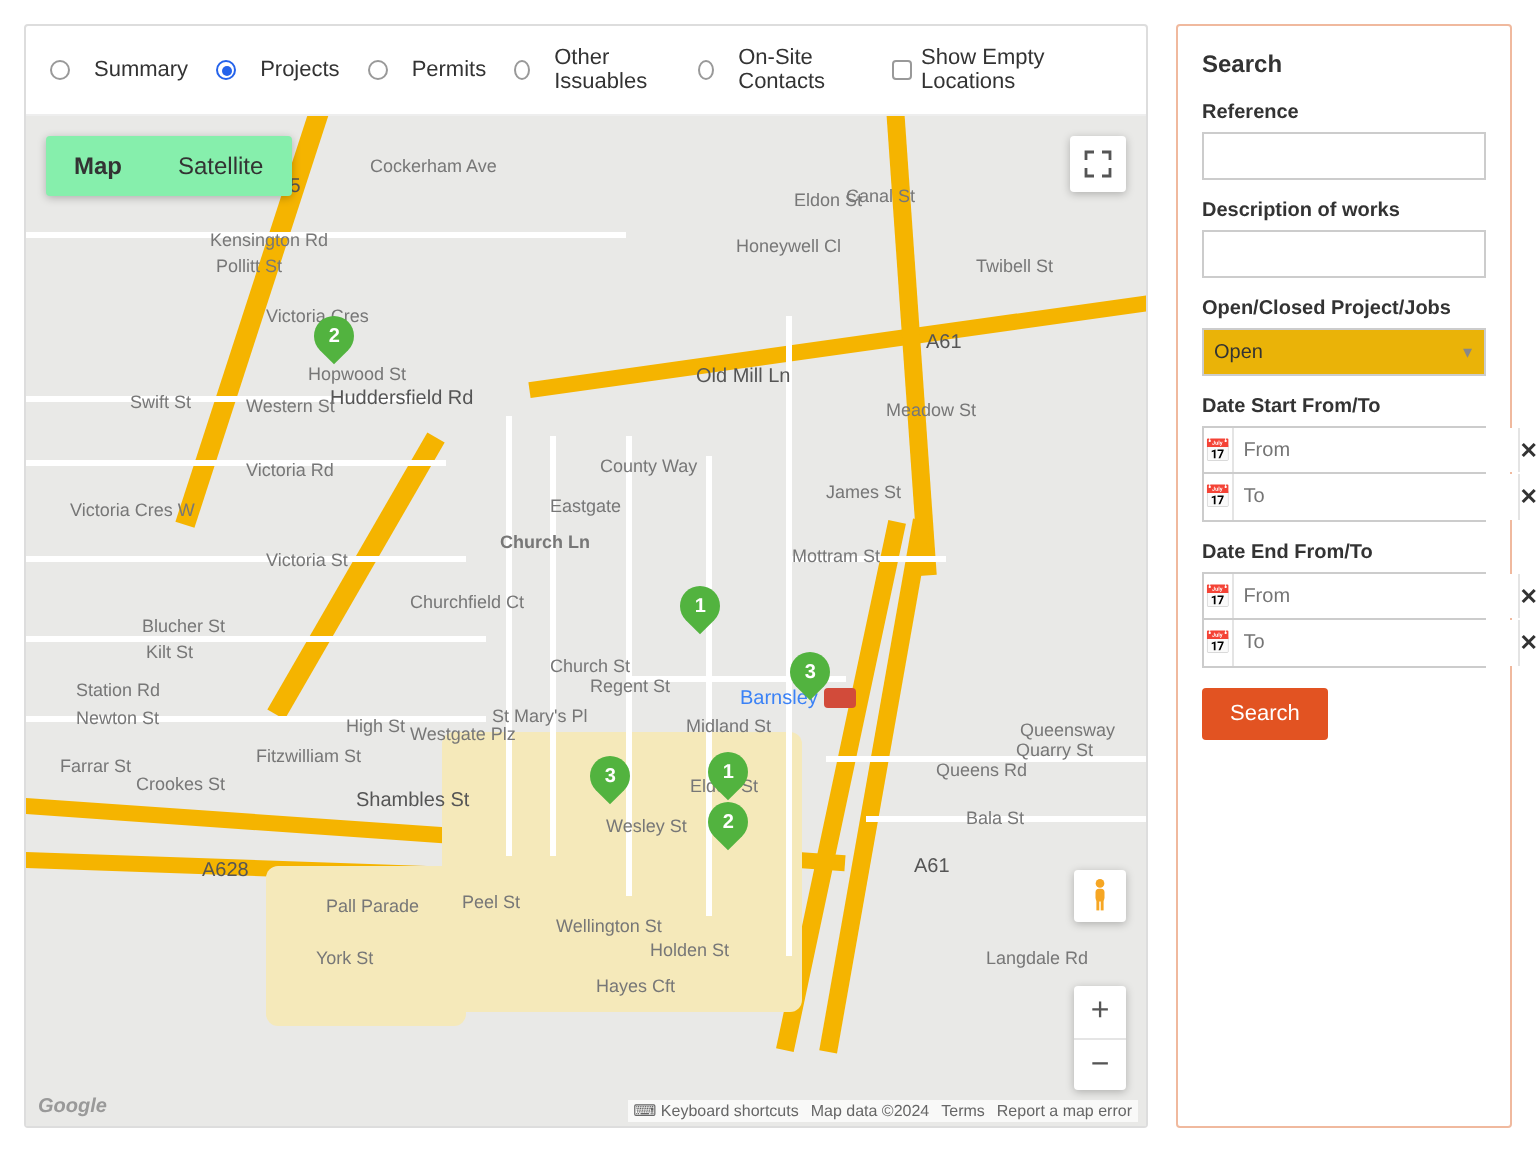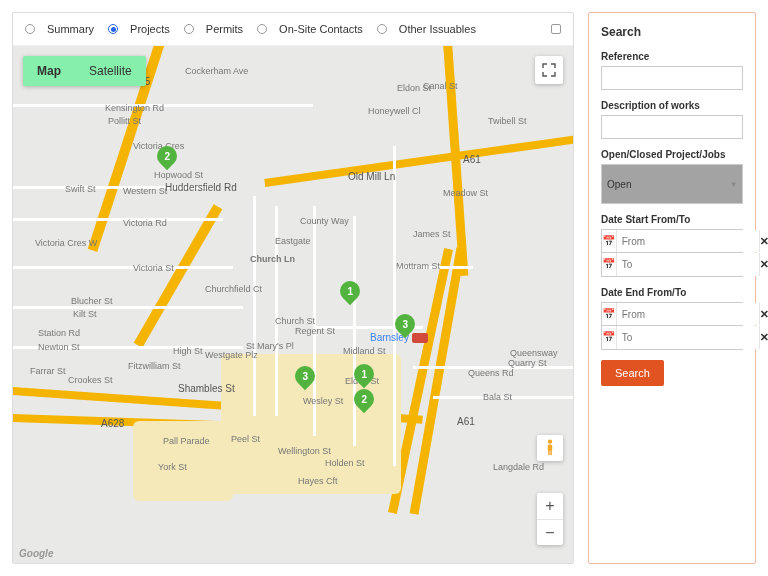--- a/index.html
+++ b/index.html
@@ -45,21 +45,21 @@
   .pin span { transform: rotate(45deg); color: #fff; font-size: 10px; font-weight: bold; }
 
   .place-label { position: absolute; font-size: 10px; color: #3b82f6; }
   .rail-icon { width: 16px; height: 10px; background: #d24b3a; border-radius: 2px; display: inline-block; margin-left: 3px; vertical-align: middle; }
 
   .right-panel { width: 168px; border: 1px solid #f0b99e; border-radius: 2px; padding: 12px; display: flex; flex-direction: column; gap: 10px; }
   .right-panel h3 { font-size: 12px; font-weight: 700; }
   .sp-title { font-weight: 700; margin-bottom: 2px; }
   .sp-label { font-size: 10px; font-weight: 700; color: #333; margin-bottom: 4px; }
   .sp-input { width: 100%; height: 24px; border: 1px solid #ccc; padding: 0 6px; font-size: 10px; }
-  .sp-select { width: 100%; height: 40px; border: 1px solid #ccc; background: #a3a3a3; font-size: 10px; padding: 0 5px; position: relative; display:flex; align-items:center; cursor:pointer; }
+  .sp-select { width: 100%; height: 24px; border: 1px solid #ccc; background: #eab308; font-size: 10px; padding: 0 5px; position: relative; display:flex; align-items:center; cursor:pointer; }
   .sp-select::after { content: "▾"; position: absolute; right: 6px; color: #888; font-size:9px; }
   .date-row { display: flex; align-items: center; height: 24px; border: 1px solid #ccc; }
   .date-row .ic { width: 22px; display: flex; align-items: center; justify-content: center; color: #555; border-right: 1px solid #e4e4e4; height:100%; }
   .date-row input { flex: 1; border: none; height: 100%; font-size: 10px; padding: 0 5px; outline:none; }
   .date-row .clr { width: 22px; display: flex; align-items: center; justify-content: center; color: #333; font-weight:700; cursor: pointer; border-left:1px solid #e4e4e4; height:100%; }
   .date-stack > .date-row + .date-row { border-top: none; }
   .btn-search { background: #e25322; color: #fff; border: none; padding: 7px 14px; font-size: 11px; border-radius: 2px; cursor: pointer; align-self: flex-start; }
 </style>
 </head>
 <body>
@@ -75,29 +75,30 @@
         <label class="radio-item">
           <span class="radio-dot active"></span>
           <span>Projects</span>
         </label>
         <label class="radio-item">
           <span class="radio-dot"></span>
           <span>Permits</span>
         </label>
         <label class="radio-item">
           <span class="radio-dot"></span>
+          <span>Other Issuables</span>
+        </label>
+        <label class="radio-item">
+          <span class="radio-dot"></span>
           <span>On-Site Contacts</span>
-        </label>
-        <label class="radio-item">
-          <span class="radio-dot"></span>
-          <span>Other Issuables</span>
         </label>
       </div>
       <label class="checkbox-item">
         <span class="chk"></span>
+        <span>Show Empty Locations</span>
       </label>
     </div>
 
     <div class="map-wrap">
       <div class="map-bg">
 
         <div class="road-major" style="left:110px;top:-20px;width:10px;height:230px;transform:rotate(18deg);"></div>
         <div class="road-major" style="left:160px;top:150px;width:10px;height:160px;transform:rotate(30deg);"></div>
         <div class="road-major" style="left:-10px;top:355px;width:420px;height:8px;transform:rotate(4deg);"></div>
         <div class="road-major" style="left:-10px;top:372px;width:250px;height:8px;transform:rotate(2deg);"></div>
@@ -238,20 +239,26 @@
             <rect x="7.4" y="12" width="1.6" height="6" fill="#f6a623"></rect>
           </svg>
       </div>
 
       <div class="zoom-ctrl">
         <div>+</div>
         <div>−</div>
       </div>
 
       <div class="goog-logo">Google</div>
+      <div class="attrib">
+        <span>⌨ <span>Keyboard shortcuts</span></span>
+        <span>Map data ©2024</span>
+        <span>Terms</span>
+        <span>Report a map error</span>
+      </div>
     </div>
   </div>
 
   <div class="right-panel">
     <h3 class="sp-title">Search</h3>
 
     <div>
       <div class="sp-label">Reference</div>
       <input class="sp-input" style="">
     </div>

